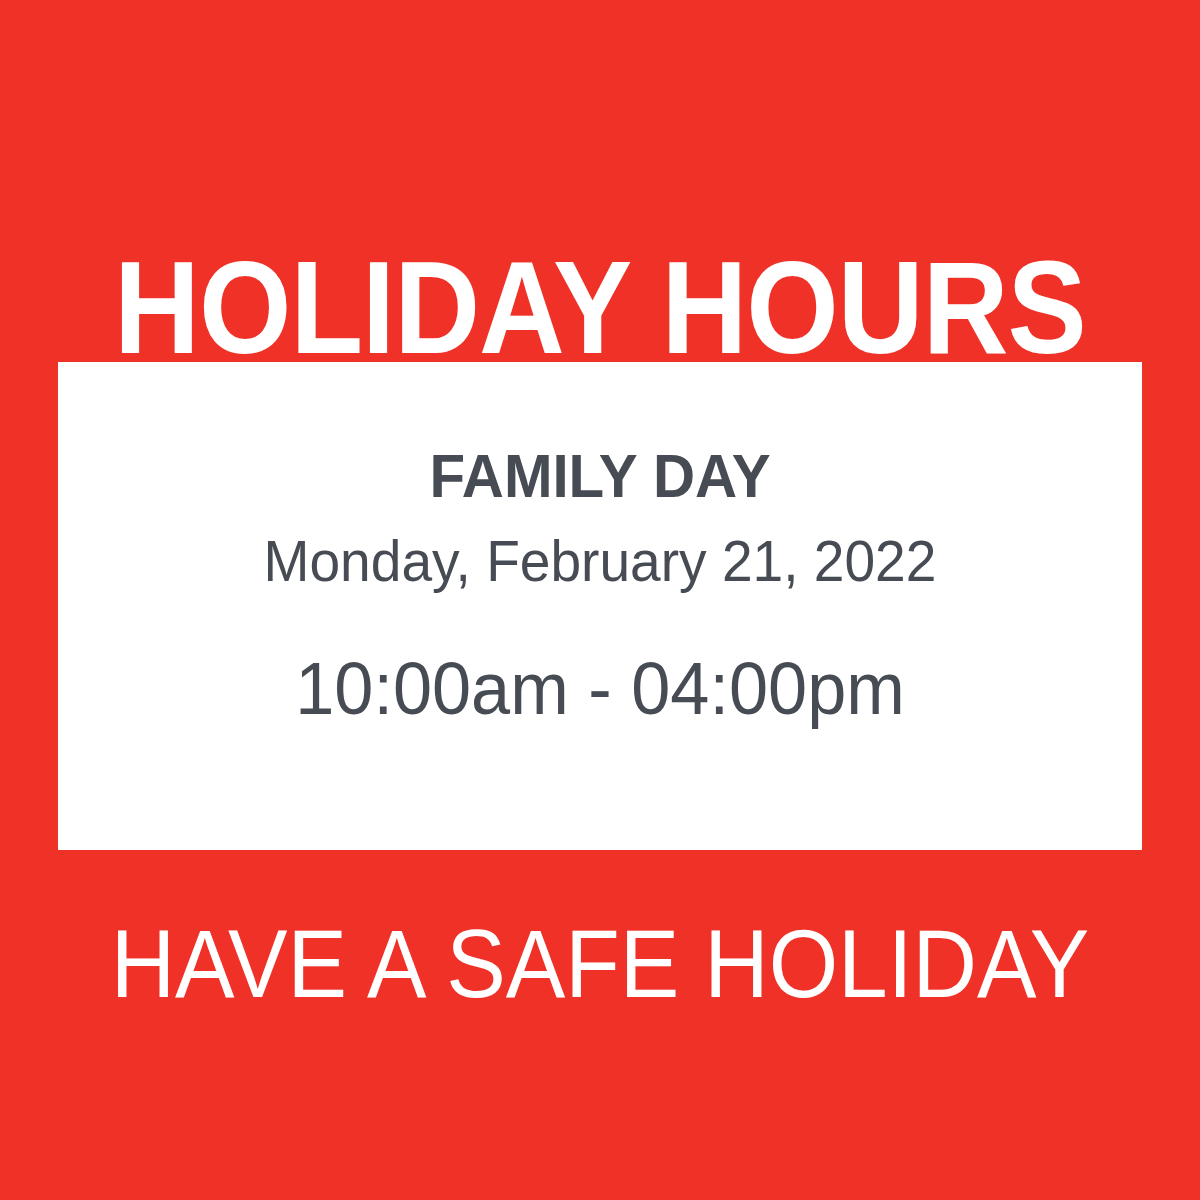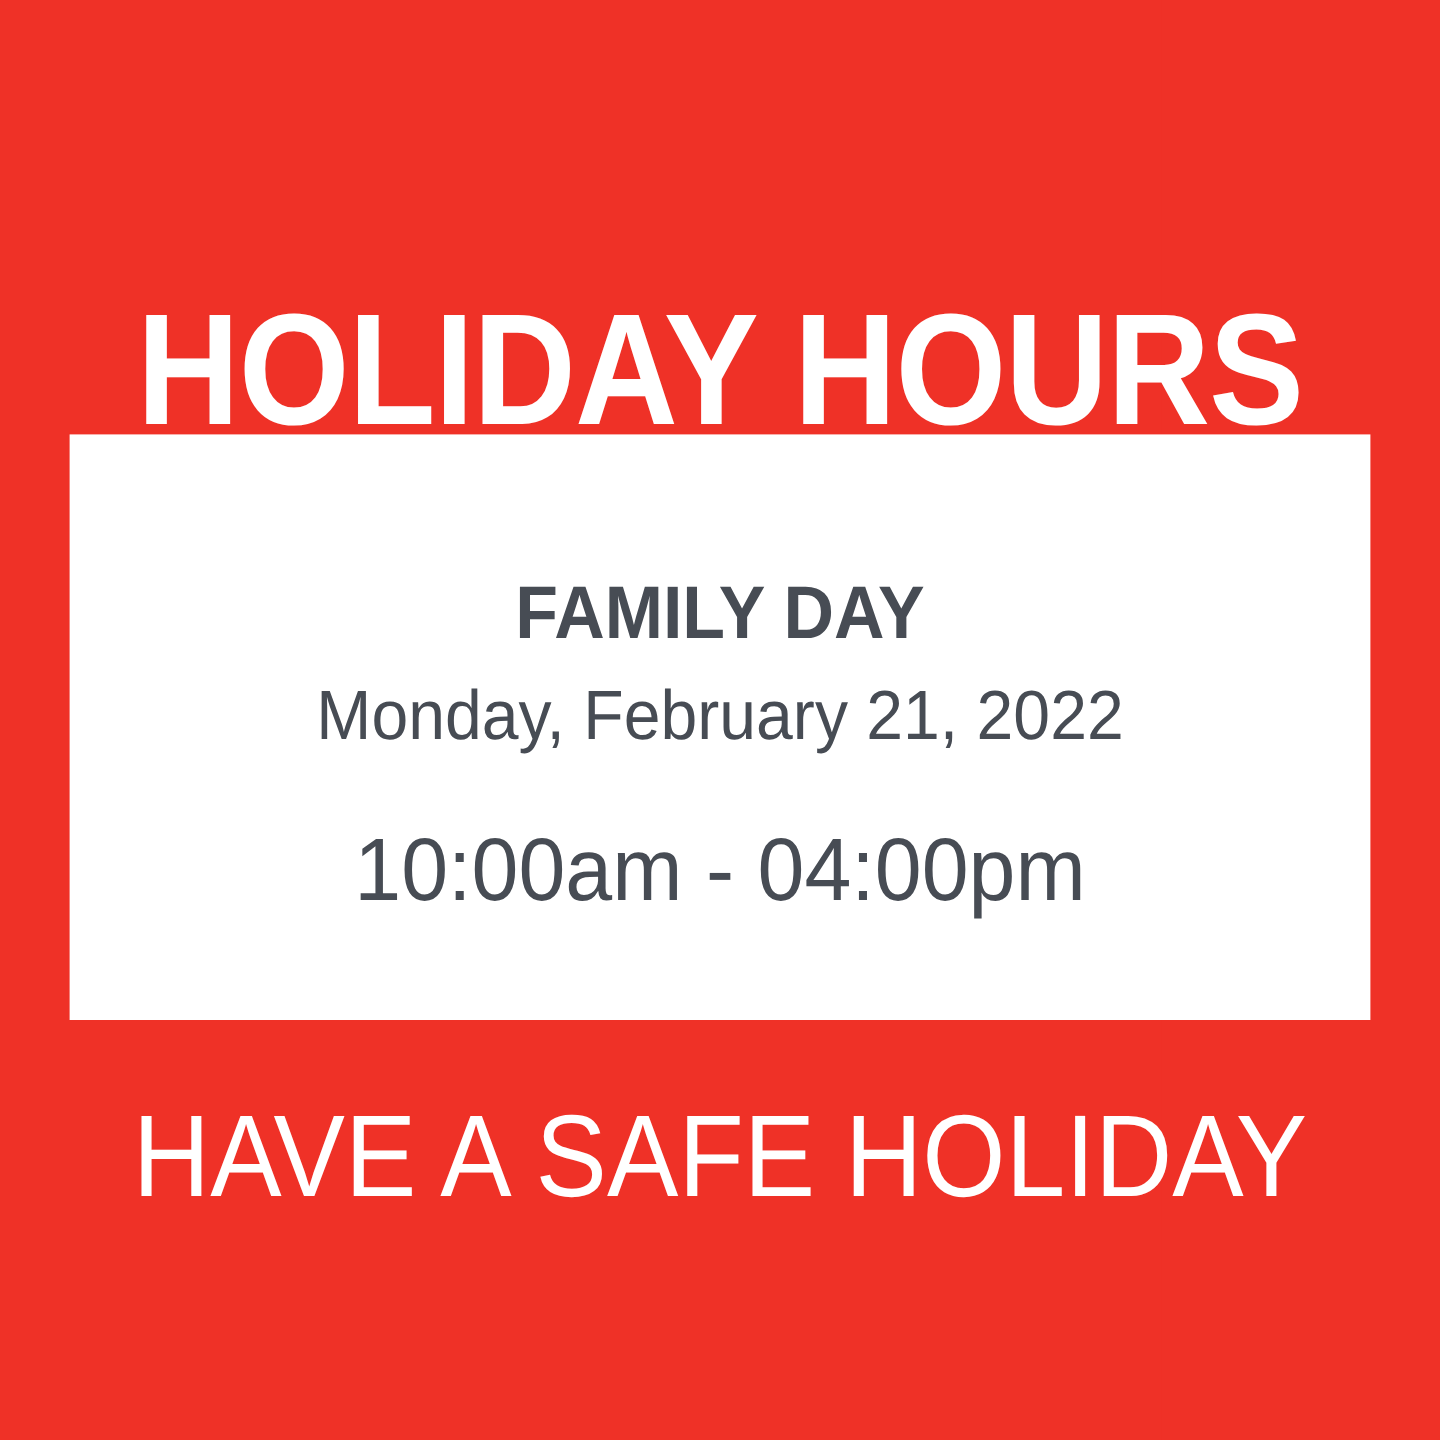--- a/index.html
+++ b/index.html
@@ -50,21 +50,21 @@
     height: 488px;
     background: #ffffff;
     box-sizing: border-box;
   }
 
   .card-inner {
     position: absolute;
     left: 0;
     top: 0;
     width: 100%;
-    padding-top: 118px;
+    padding-top: 82px;
     box-sizing: border-box;
     text-align: center;
   }
 
   .event-name {
     color: #474c54;
     font-family: "Liberation Sans Narrow", "Liberation Sans", sans-serif;
     font-weight: 700;
     font-size: 62px;
     line-height: 64px;

